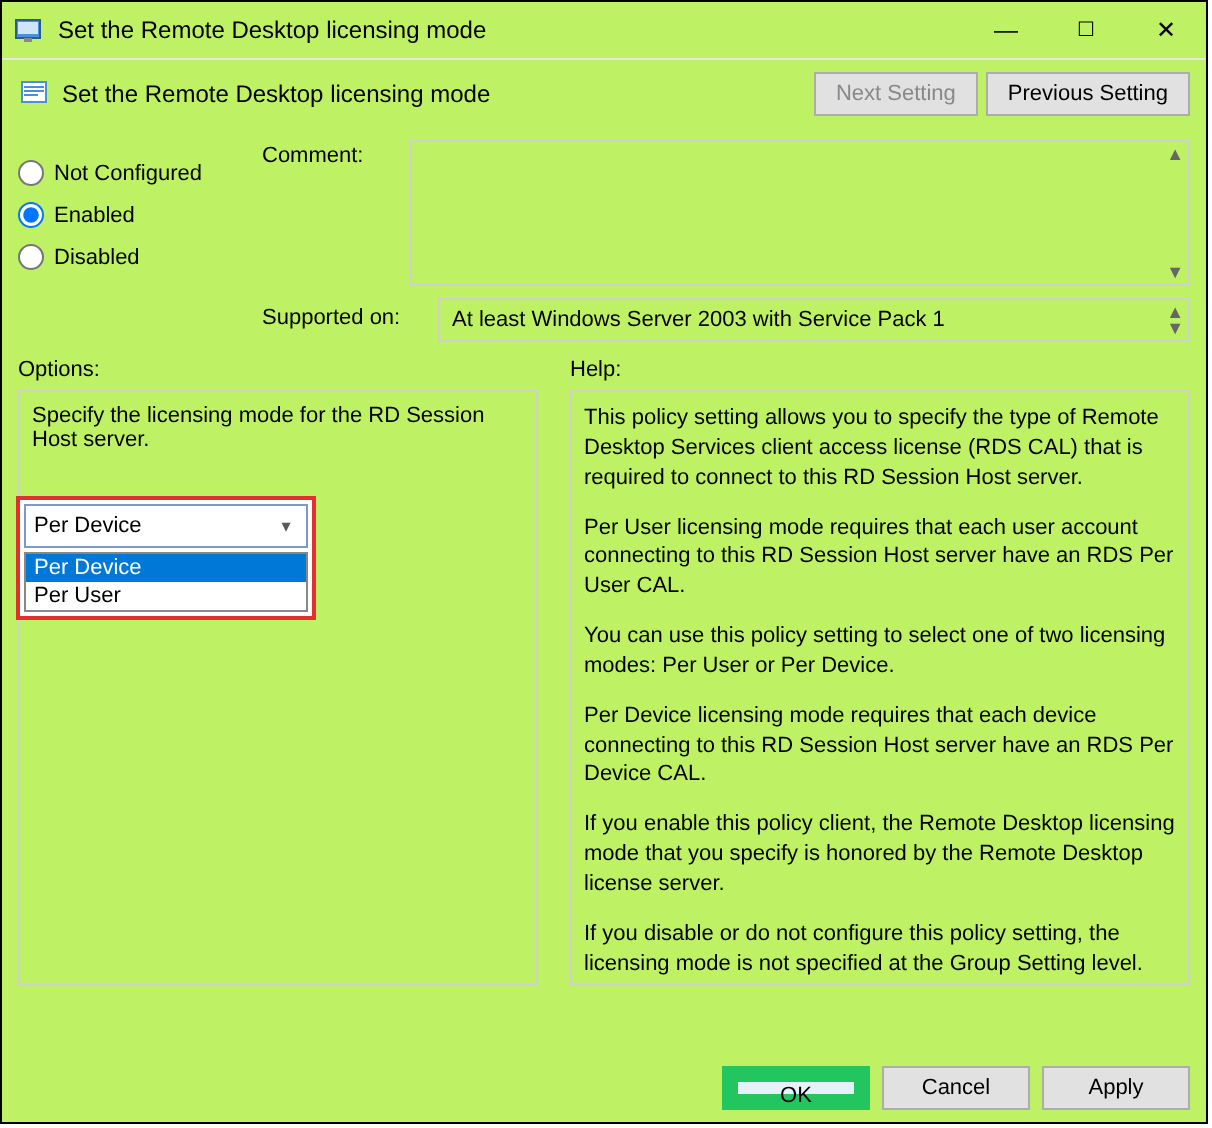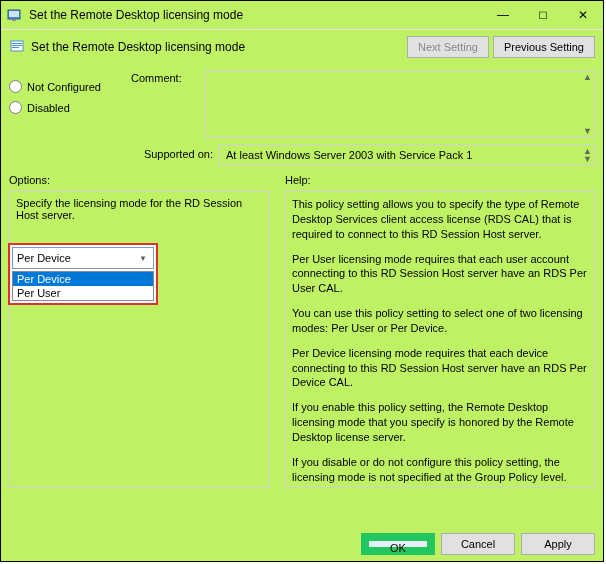--- a/index.html
+++ b/index.html
@@ -17,21 +17,21 @@
 .navbtn.dis{color:#888}
 .midgrid{display:grid;grid-template-columns:118px 70px 1fr;column-gap:4px;padding:4px 8px 2px}
 .radios{padding-top:8px}
 .rrow{display:flex;align-items:flex-end;margin:8px 0}
 input[type=radio]{margin:0 5px 0 0}
 .lbl{font-size:11px}
 .commentlbl{padding-top:8px;font-size:11px}
 .txtwrap{border:1px solid #d0d0d0;position:relative;margin-top:6px}
 .txtarea{height:60px;padding:3px 16px 3px 4px;font-size:11px;overflow:auto}
 .supwrap{grid-column:2 / span 2;display:flex;margin-top:6px}
-.suplbl{width:82px;font-size:11px;text-align:right;padding-right:6px;padding-top:4px}
+.suplbl{width:82px;font-size:11px;text-align:left;padding-right:6px;padding-top:4px}
 .supbox{flex:1;border:1px solid #d0d0d0;position:relative}
 .suptxt{padding:4px 16px 4px 6px;font-size:11px}
 .scrtri{position:absolute;right:2px;font-size:9px;color:#666}
 .scrtri.up{top:1px}.scrtri.dn{bottom:1px}
 .lowgrid{display:grid;grid-template-columns:260px 1fr;column-gap:16px;padding:6px 8px 0}
 .hdrlbl{font-size:11px;margin-bottom:4px}
 .optbox{border:1px solid #d0d0d0;height:284px;padding:6px;position:relative}
 .helpbox{border:1px solid #d0d0d0;height:284px;padding:6px;overflow:hidden;font-size:11px;line-height:1.35}
 .helpbox p{margin:0 0 10px}
 .specify{font-size:11px;margin-bottom:12px}
@@ -79,20 +79,24 @@
   <button class="navbtn">Previous Setting</button>
 </div>
 
 <div class="midgrid">
   <div class="radios">
     <label class="rrow">
       <input type="radio" name="st" style="">
           <span class="lbl">Not Configured</span>
     </label>
     <label class="rrow">
+      <input type="radio" name="st" checked="" style="">
+          <span class="lbl">Enabled</span>
+    </label>
+    <label class="rrow">
       <input type="radio" name="st" style="">
           <span class="lbl">Disabled</span>
     </label>
   </div>
   <div class="commentlbl">Comment:</div>
   <div class="txtwrap">
     <div class="txtarea"></div>
     <span class="scrtri up">▲</span>
     <span class="scrtri dn">▼</span>
   </div>
@@ -124,22 +128,22 @@
       </div>
     </div>
   </div>
   <div>
     <div class="hdrlbl">Help:</div>
     <div class="helpbox">
       <p>This policy setting allows you to specify the type of Remote Desktop Services client access license (RDS CAL) that is required to connect to this RD Session Host server.</p>
       <p>Per User licensing mode requires that each user account connecting to this RD Session Host server have an RDS Per User CAL.</p>
       <p>You can use this policy setting to select one of two licensing modes: Per User or Per Device.</p>
       <p>Per Device licensing mode requires that each device connecting to this RD Session Host server have an RDS Per Device CAL.</p>
-      <p>If you enable this policy setting, the Remote Desktop licensing mode that you specify is honored by the Remote Desktop license server.</p>
-      <p>If you disable or do not configure this policy setting, the licensing mode is not specified at the Group Policy level.</p>
+      <p>If you enable this policy client, the Remote Desktop licensing mode that you specify is honored by the Remote Desktop license server.</p>
+      <p>If you disable or do not configure this policy setting, the licensing mode is not specified at the Group Setting level.</p>
     </div>
   </div>
 </div>
 
 <div class="footer">
   <button class="fbtn primary">OK</button>
   <button class="fbtn">Cancel</button>
   <button class="fbtn">Apply</button>
 </div>
 

